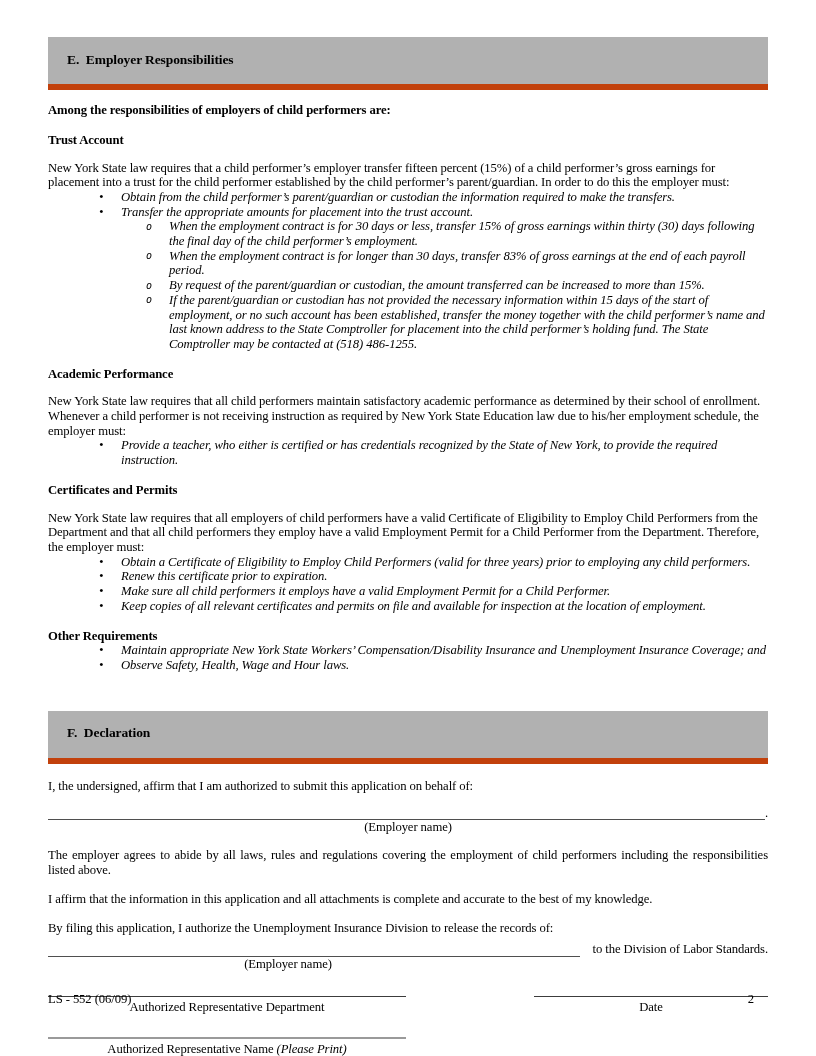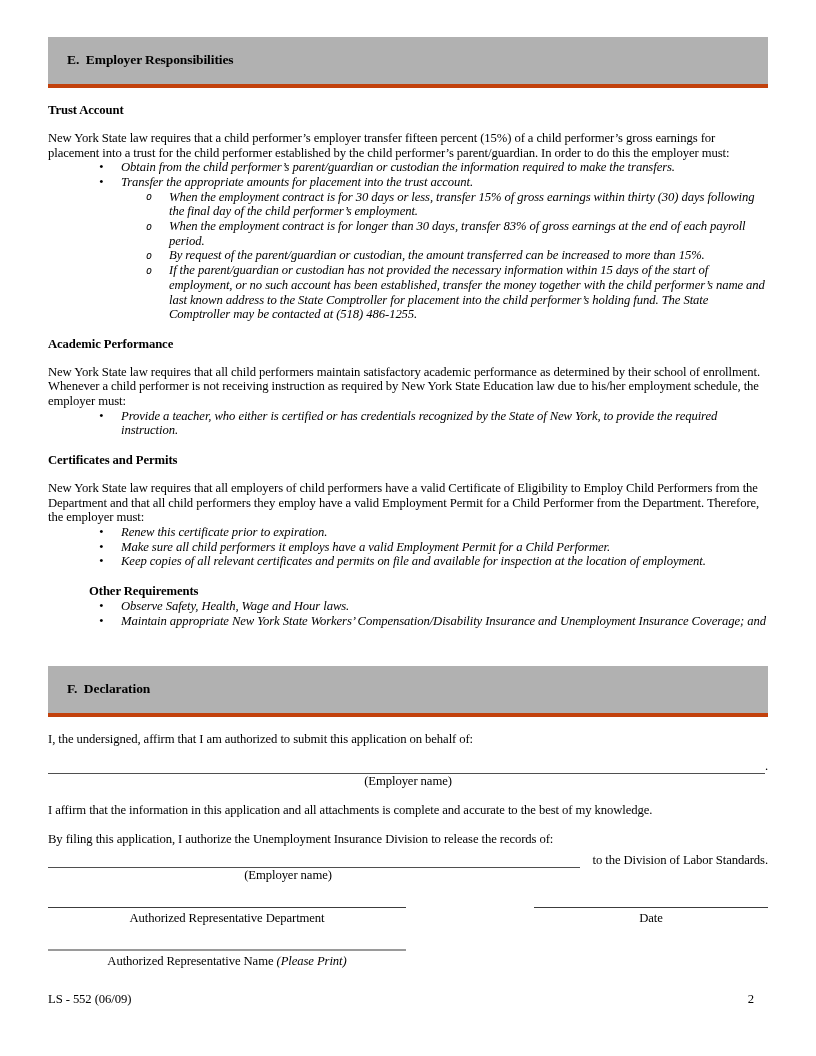--- a/index.html
+++ b/index.html
@@ -13,31 +13,31 @@
     font-size:12.7px;
     line-height:14.7px;
     letter-spacing:-0.1px;
     color:#000;
     margin:0 auto;
     overflow:hidden;
   }
   p{margin:0;}
   .sec-bar{
     background:#b1b1b1;
-    border-bottom:4px solid #c2410c;
+    border-bottom:6px solid #c2410c;
     font-weight:bold;
     font-size:13.5px;
     padding:1px 6px 2px 6px;
     white-space:pre-wrap;
   }
   .bar-e{margin-bottom:13px;}
   .bar-f{margin-top:38px;margin-bottom:15px;}
   .bold{font-weight:bold;}
   .heading{font-weight:bold;margin-top:15px;margin-bottom:13px;}
-  .heading-tight{font-weight:bold;margin-top:15px;margin-bottom:0;margin-left:41px;}
+  .heading-tight{font-weight:bold;margin-top:15px;margin-bottom:0;}
   ul{margin:0;padding:0;list-style:none;}
   li{position:relative;font-style:italic;}
   li.l1{margin-left:73px;}
   li.l1::before{content:"\2022";position:absolute;left:-22px;}
   li.l2{margin-left:121px;}
   li.l2::before{
     content:"o";
     position:absolute;left:-23px;top:0.5px;
     font-family:"DejaVu Sans Mono", monospace;
     font-size:10px;
@@ -68,20 +68,21 @@
 </style>
 </head>
 <body>
 
 <div class="page">
 
   <div class="sec-bar bar-e">
     <span>E.  Employer Responsibilities</span>
   </div>
 
+  <p class="bold">Among the responsibilities of employers of child performers are:</p>
 
   <p class="heading">Trust Account</p>
   <p>New York State law requires that a child performer’s employer transfer fifteen percent (15%) of a child performer’s gross earnings for placement into a trust for the child performer established by the child performer’s parent/guardian. In order to do this the employer must:</p>
   <ul>
     <li class="l1">Obtain from the child performer’s parent/guardian or custodian the information required to make the transfers.</li>
     <li class="l1">Transfer the appropriate amounts for placement into the trust account.</li>
     <li class="l2">When the employment contract is for 30 days or less, transfer 15% of gross earnings within thirty (30) days following the final day of the child performer’s employment.</li>
     <li class="l2">When the employment contract is for longer than 30 days, transfer 83% of gross earnings at the end of each payroll period.</li>
     <li class="l2">By request of the parent/guardian or custodian, the amount transferred can be increased to more than 15%.</li>
     <li class="l2">If the parent/guardian or custodian has not provided the necessary information within 15 days of the start of employment, or no such account has been established, transfer the money together with the child performer’s name and last known address to the State Comptroller for placement into the child performer’s holding fund. The State Comptroller may be contacted at (518) 486-1255.</li>
@@ -89,43 +90,45 @@
 
   <p class="heading">Academic Performance</p>
   <p>New York State law requires that all child performers maintain satisfactory academic performance as determined by their school of enrollment. Whenever a child performer is not receiving instruction as required by New York State Education law due to his/her employment schedule, the employer must:</p>
   <ul>
     <li class="l1">Provide a teacher, who either is certified or has credentials recognized by the State of New York, to provide the required instruction.</li>
   </ul>
 
   <p class="heading">Certificates and Permits</p>
   <p>New York State law requires that all employers of child performers have a valid Certificate of Eligibility to Employ Child Performers from the Department and that all child performers they employ have a valid Employment Permit for a Child Performer from the Department. Therefore, the employer must:</p>
   <ul>
+    <li class="l1">Obtain a Certificate of Eligibility to Employ Child Performers (valid for three years) prior to employing any child performers.</li>
     <li class="l1">Renew this certificate prior to expiration.</li>
     <li class="l1">Make sure all child performers it employs have a valid Employment Permit for a Child Performer.</li>
     <li class="l1">Keep copies of all relevant certificates and permits on file and available for inspection at the location of employment.</li>
   </ul>
 
   <p class="heading-tight">Other Requirements</p>
   <ul>
+    <li class="l1">Maintain appropriate New York State Workers’ Compensation/Disability Insurance and Unemployment Insurance Coverage; and</li>
     <li class="l1">Observe Safety, Health, Wage and Hour laws.</li>
-    <li class="l1">Maintain appropriate New York State Workers’ Compensation/Disability Insurance and Unemployment Insurance Coverage; and</li>
   </ul>
 
   <div class="sec-bar bar-f">
     <span>F.  Declaration</span>
   </div>
 
   <p>I, the undersigned, affirm that I am authorized to submit this application on behalf of:</p>
 
   <div class="fill-row">
     <div class="fill-line"></div>
     <span class="tail">.</span>
   </div>
   <div class="center-label">(Employer name)</div>
 
+  <p class="justify mt13">The employer agrees to abide by all laws, rules and regulations covering the employment of child performers including the responsibilities listed above.</p>
   <p class="mt14">I affirm that the information in this application and all attachments is complete and accurate to the best of my knowledge.</p>
   <p class="mt15">By filing this application, I authorize the Unemployment Insurance Division to release the records of:</p>
 
   <div class="fill-row2">
     <div class="fill-line"></div>
     <span class="tail">to the Division of Labor Standards.</span>
   </div>
   <div class="label-left">(Employer name)</div>
 
   <div class="sig-row sig-r1">

